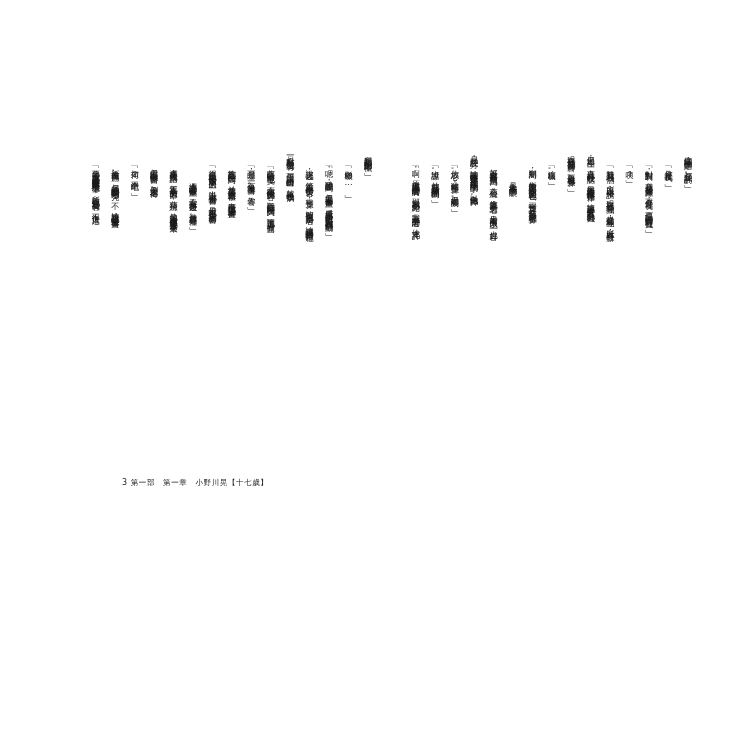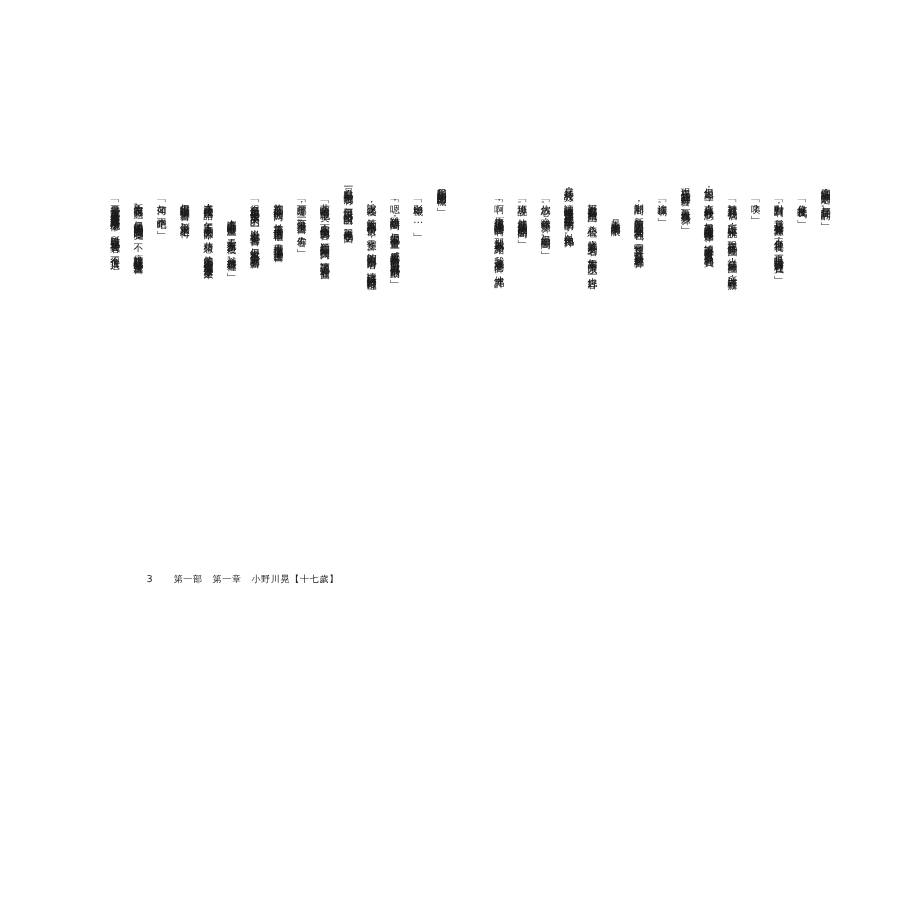--- a/index.html
+++ b/index.html
@@ -66,21 +66,21 @@
     font-family: "DejaVu Sans", sans-serif;
     letter-spacing: 0.6px;
     white-space: nowrap;
   }
   .footer-left  { left: 62px; }
   .folio {
     font-family: "DejaVu Sans", sans-serif;
     font-size: 8px;
     color: #222;
   }
-  .runhead { margin-left: 14px; }
+  .runhead { margin-left: 0; }
 </style>
 </head>
 <body>
 
 <div id="page">
   <div class="spread">
 
     <div class="page-half page-right">
       <div class="cols">
         <div class="col">這個社團的規定，都是我訂的。」</div>

